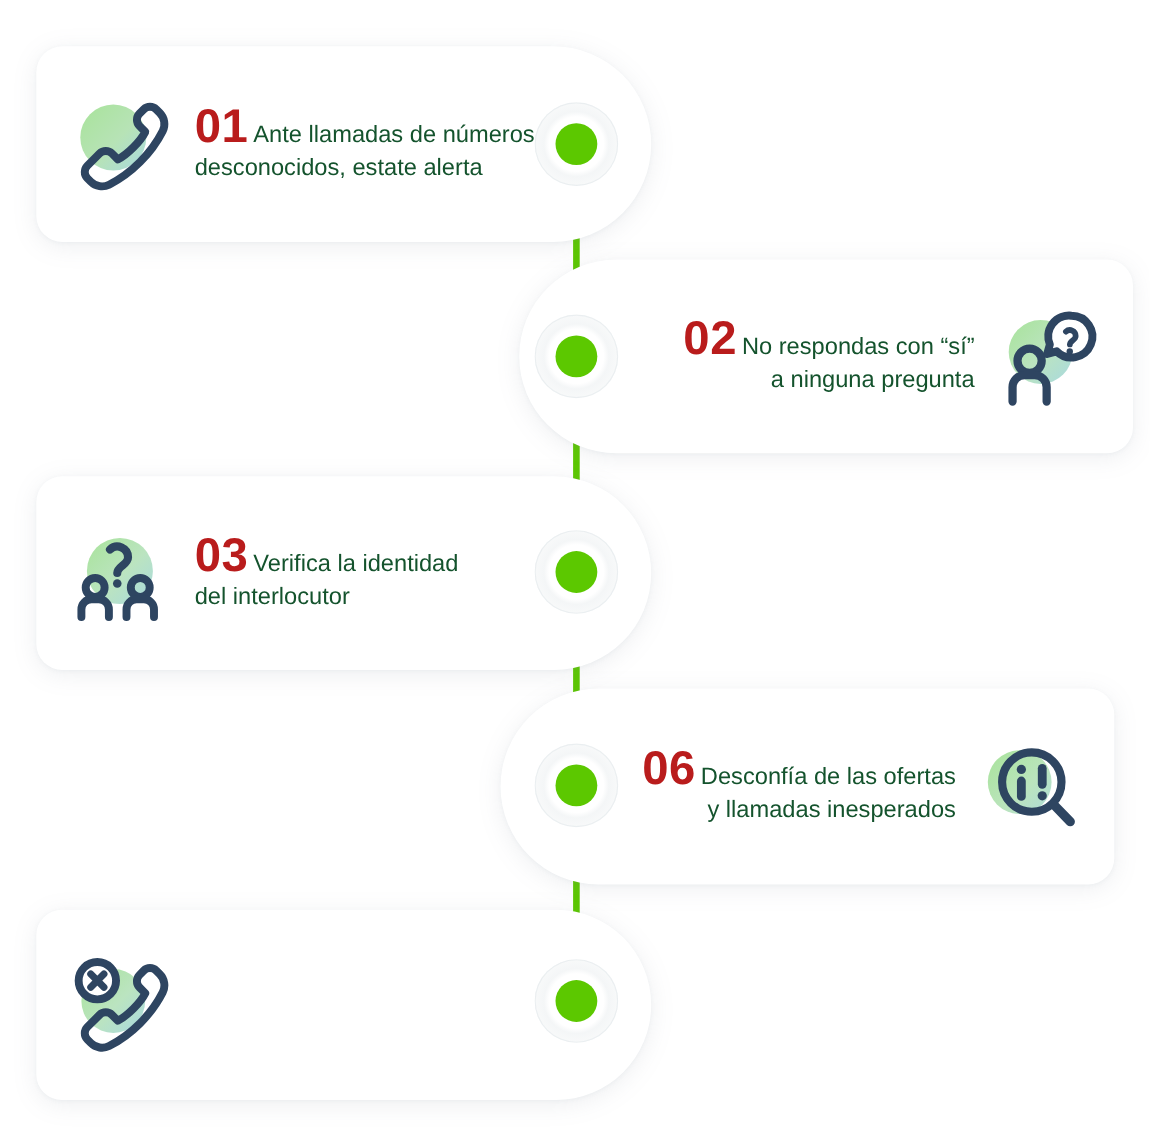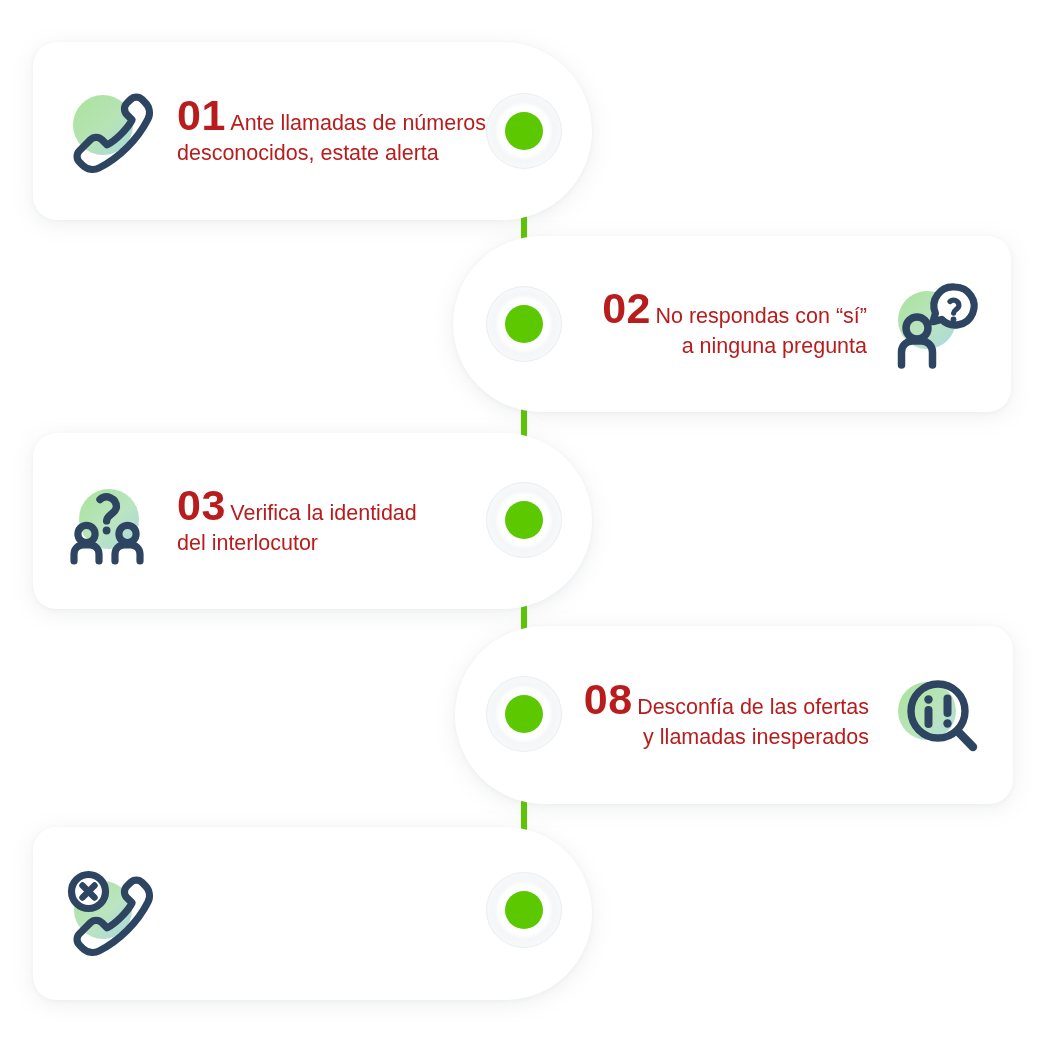--- a/index.html
+++ b/index.html
@@ -80,21 +80,21 @@
     font-size: 43px;
     font-weight: 700;
     color: #b91c1c;
     line-height: 1.02;
     letter-spacing: 0.5px;
     margin-bottom: 3px;
   }
   .desc {
     font-size: 21.5px;
     line-height: 1.36;
-    color: #b91c1c;
+    color: #14532d;
     white-space: pre-line;
   }
 
   
   .node {
     position: absolute;
     width: 76px;
     height: 76px;
     border-radius: 50%;
     background: radial-gradient(circle at 50% 50%,
@@ -142,21 +142,21 @@
         </svg>
       </span>
       <span class="txt">
         <span class="num">01</span>
         <span class="desc">Ante llamadas de números
 desconocidos, estate alerta</span>
       </span>
     </div>
   </div>
 
-  <div class="card right" style="left:453px; top:236px; width:558px; height:176px;">
+  <div class="card right" style="left:472px; top:236px; width:558px; height:176px;">
     <div class="card-inner">
       <span class="icon-wrap">
         <svg viewBox="0 0 96 96" xmlns="http://www.w3.org/2000/svg">
           <defs>
             <linearGradient id="g2" x1="0" y1="0" x2="1" y2="1">
               <stop offset="0%" stop-color="#A8E39A"></stop>
               <stop offset="55%" stop-color="#BBE4C0"></stop>
               <stop offset="100%" stop-color="#A8D9E0"></stop>
             </linearGradient>
           </defs>
@@ -218,21 +218,21 @@
           <circle cx="40" cy="44" r="29" fill="url(#g4)"></circle>
           <circle cx="51" cy="44" r="27" fill="none" stroke="#2E4561" stroke-width="7.4"></circle>
           <circle cx="41.5" cy="32.5" r="4.2" fill="#2E4561"></circle>
           <path d="M41.5 43 V57" stroke="#2E4561" stroke-width="8" stroke-linecap="round"></path>
           <path d="M60.5 31.5 V46" stroke="#2E4561" stroke-width="8" stroke-linecap="round"></path>
           <circle cx="60.5" cy="56.5" r="4.2" fill="#2E4561"></circle>
           <path d="M70.5 64 L86 80" stroke="#2E4561" stroke-width="8.4" stroke-linecap="round"></path>
         </svg>
       </span>
       <span class="txt">
-        <span class="num">08</span>
+        <span class="num">06</span>
         <span class="desc">Desconfía de las ofertas
 y llamadas inesperados</span>
       </span>
     </div>
   </div>
 
   <div class="card left" style="left:33px; top:827px; width:559px; height:173px;">
     <div class="card-inner">
       <span class="icon-wrap">
         <svg viewBox="0 0 96 96" xmlns="http://www.w3.org/2000/svg">

